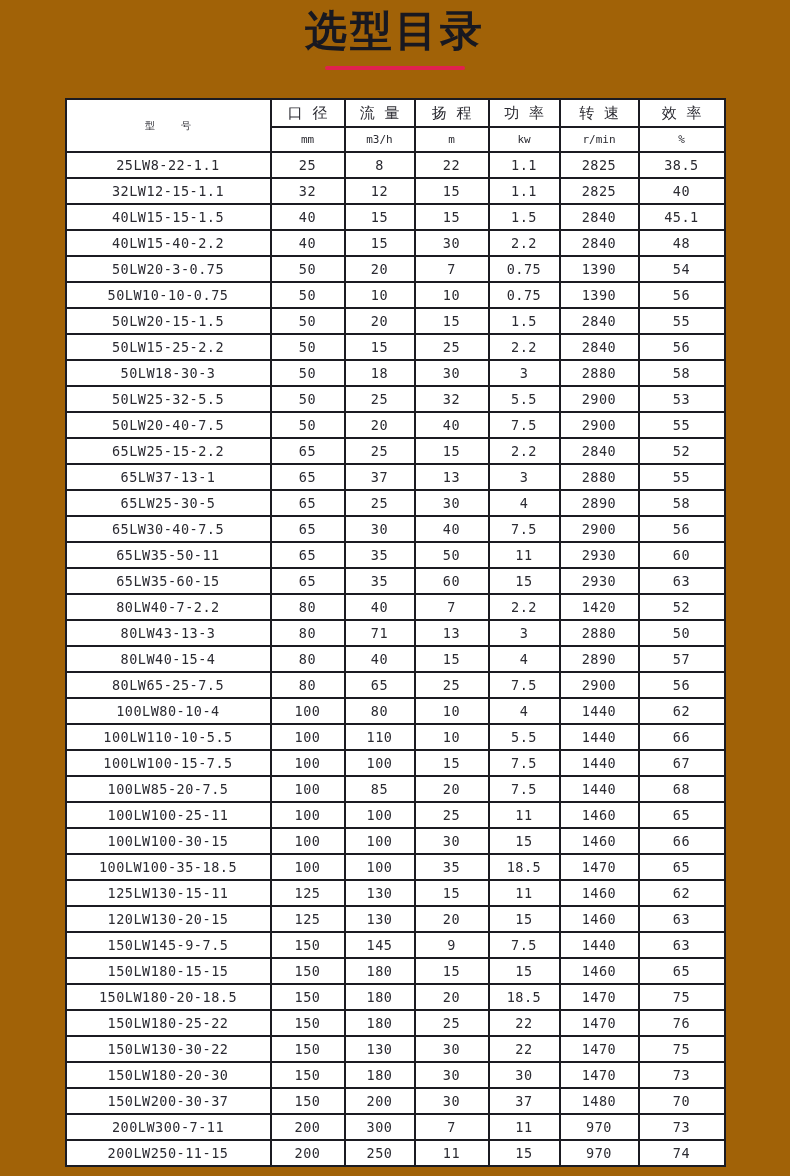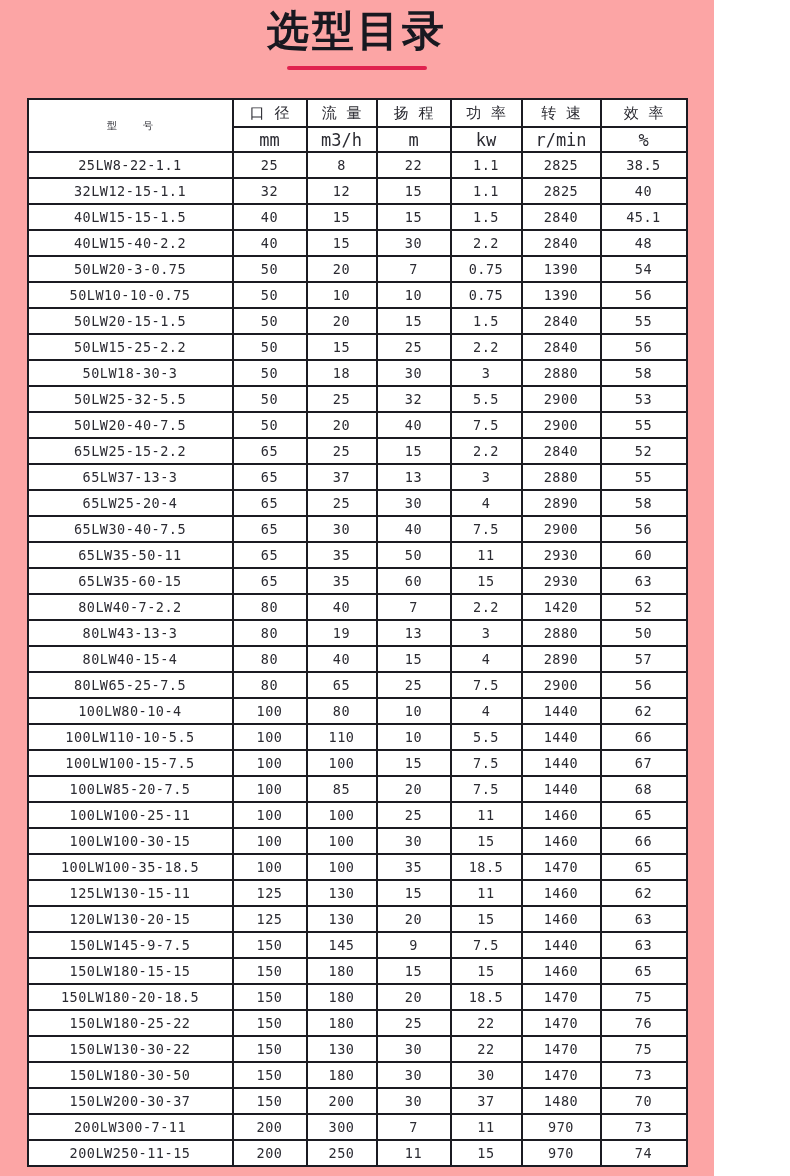--- a/index.html
+++ b/index.html
@@ -6,23 +6,23 @@
     margin: 0;
     padding: 0;
     background: #ffffff;
   }
   body {
     width: 790px;
     font-family: "Liberation Sans", sans-serif;
     color: #23232a;
   }
   .page {
-    width: 714px;
+    width: 790px;
     min-height: 1176px;
-    background: #fca5a5;
+    background: #a16207;
     overflow: hidden;
   }
   .page-title {
     margin: 6px 0 0 0;
     text-align: center;
     font-size: 42px;
     line-height: 50px;
     font-weight: 700;
     letter-spacing: 3px;
     color: #181820;
@@ -64,21 +64,21 @@
   th.model-head {
     font-size: 10px;
     font-weight: 400;
     color: #2b2b32;
     letter-spacing: 2.6em;
     text-indent: 2.6em;
     font-family: Liberation Serif, serif;
   }
   th.col-unit {
     height: 23px;
-    font-size: 17px;
+    font-size: 11px;
     font-weight: 400;
     color: #2b2b32;
     font-family: "DejaVu Sans Mono", monospace;
     margin-top: 41px;
   }
   td.cell {
     height: 24px;
     font-size: 13.5px;
     color: #2b2b32;
     font-family: "DejaVu Sans Mono", monospace;
@@ -232,30 +232,30 @@
         <tr>
           <td class="cell model-cell">65LW25-15-2.2</td>
           <td class="cell">65</td>
           <td class="cell">25</td>
           <td class="cell">15</td>
           <td class="cell">2.2</td>
           <td class="cell">2840</td>
           <td class="cell">52</td>
         </tr>
         <tr>
-          <td class="cell model-cell">65LW37-13-3</td>
+          <td class="cell model-cell">65LW37-13-1</td>
           <td class="cell">65</td>
           <td class="cell">37</td>
           <td class="cell">13</td>
           <td class="cell">3</td>
           <td class="cell">2880</td>
           <td class="cell">55</td>
         </tr>
         <tr>
-          <td class="cell model-cell">65LW25-20-4</td>
+          <td class="cell model-cell">65LW25-30-5</td>
           <td class="cell">65</td>
           <td class="cell">25</td>
           <td class="cell">30</td>
           <td class="cell">4</td>
           <td class="cell">2890</td>
           <td class="cell">58</td>
         </tr>
         <tr>
           <td class="cell model-cell">65LW30-40-7.5</td>
           <td class="cell">65</td>
@@ -288,21 +288,21 @@
           <td class="cell">80</td>
           <td class="cell">40</td>
           <td class="cell">7</td>
           <td class="cell">2.2</td>
           <td class="cell">1420</td>
           <td class="cell">52</td>
         </tr>
         <tr>
           <td class="cell model-cell">80LW43-13-3</td>
           <td class="cell">80</td>
-          <td class="cell">19</td>
+          <td class="cell">71</td>
           <td class="cell">13</td>
           <td class="cell">3</td>
           <td class="cell">2880</td>
           <td class="cell">50</td>
         </tr>
         <tr>
           <td class="cell model-cell">80LW40-15-4</td>
           <td class="cell">80</td>
           <td class="cell">40</td>
           <td class="cell">15</td>
@@ -439,21 +439,21 @@
         <tr>
           <td class="cell model-cell">150LW130-30-22</td>
           <td class="cell">150</td>
           <td class="cell">130</td>
           <td class="cell">30</td>
           <td class="cell">22</td>
           <td class="cell">1470</td>
           <td class="cell">75</td>
         </tr>
         <tr>
-          <td class="cell model-cell">150LW180-30-50</td>
+          <td class="cell model-cell">150LW180-20-30</td>
           <td class="cell">150</td>
           <td class="cell">180</td>
           <td class="cell">30</td>
           <td class="cell">30</td>
           <td class="cell">1470</td>
           <td class="cell">73</td>
         </tr>
         <tr>
           <td class="cell model-cell">150LW200-30-37</td>
           <td class="cell">150</td>

